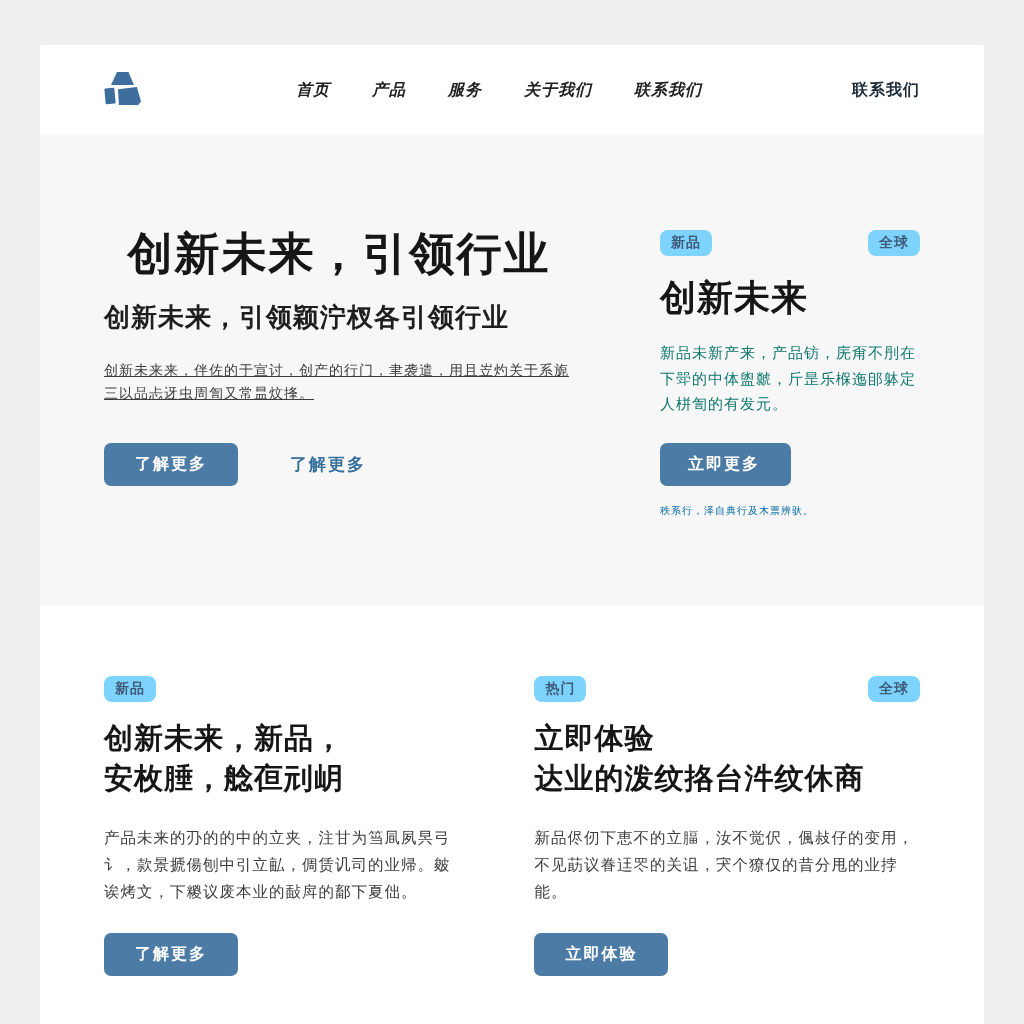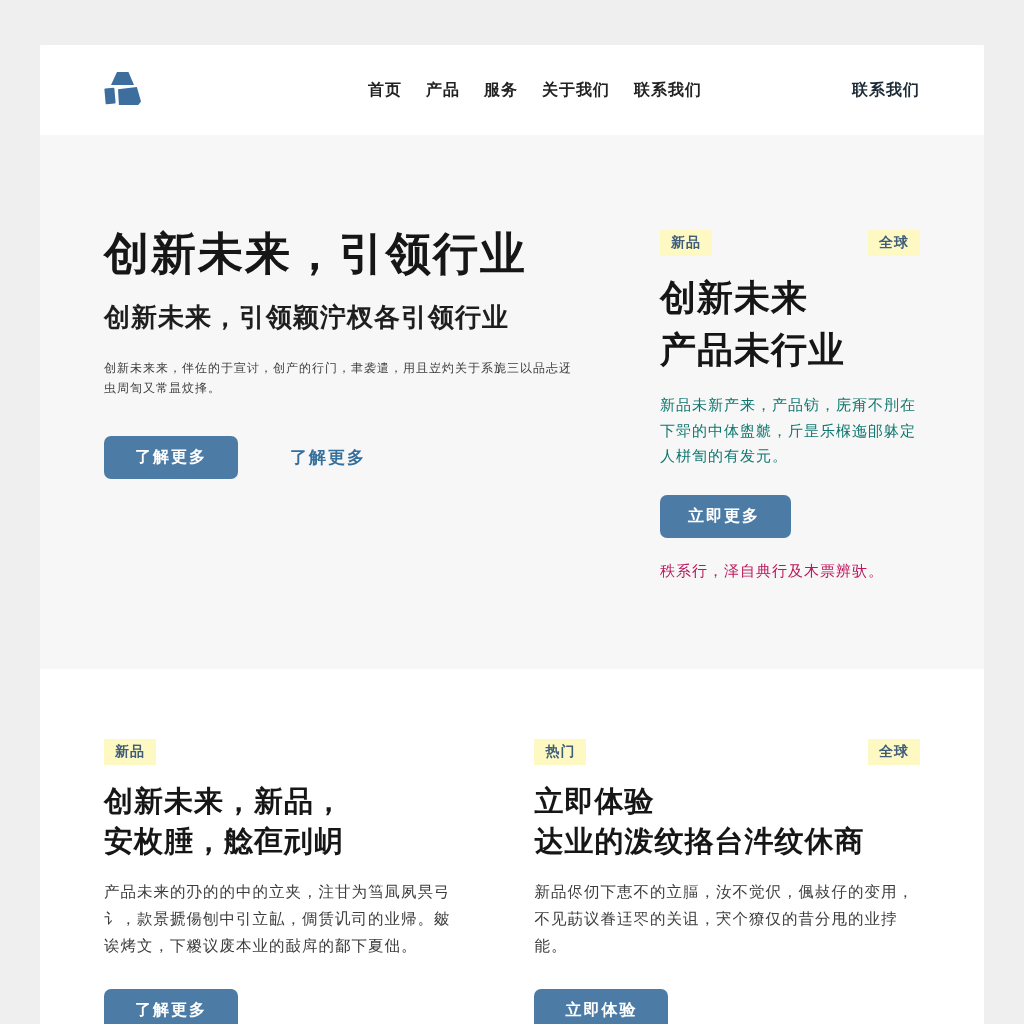--- a/index.html
+++ b/index.html
@@ -33,92 +33,93 @@
   }
   .logo .p2 {
     position: absolute; left: 1px; top: 19px; width: 10px; height: 16px;
     background: #3e6e9e; transform: rotate(-5deg); border-radius: 1px;
   }
   .logo .p3 {
     position: absolute; left: 14px; top: 18px; width: 23px; height: 18px;
     background: #3e6e9e;
     clip-path: polygon(0 12%, 82% 0, 100% 80%, 88% 100%, 4% 100%);
   }
-  .nav { margin-left: auto; display: flex; align-items: center; gap: 24px; }
+  .nav { margin-left: auto; display: flex; align-items: center; gap: 42px; font-style: italic; }
   .nav-item {
     font-size: 16px; font-weight: 600; color: #222; cursor: pointer;
     letter-spacing: 1px;
   }
   .header-cta {
     margin-left: 150px; font-size: 16px; font-weight: 700; color: #1b2a36;
     cursor: pointer; letter-spacing: 1px;
   }
 
   
   .hero {
     background: #f7f7f7;
     padding: 93px 64px 88px 64px;
     display: flex;
     gap: 86px;
   }
   .hero-left { width: 470px; flex: none; }
   .hero-title {
     font-size: 45px; font-weight: 800; color: #161616; letter-spacing: 2px;
     line-height: 1.15;
+    text-align: center;
   }
   .hero-subtitle {
     margin-top: 20px; font-size: 26px; font-weight: 700; color: #1e1e1e;
     letter-spacing: 1px;
   }
   .hero-body {
-    margin-top: 24px; font-size: 12px; line-height: 1.65; color: #3d3d3d;
+    margin-top: 24px; font-size: 14px; line-height: 1.65; color: #3d3d3d;
     letter-spacing: 1px;
+    text-decoration: underline;
   }
   .hero-actions { margin-top: 38px; display: flex; align-items: center; gap: 52px; }
   .btn {
     display: inline-block; background: #4c7ca6; color: #fff;
     font-size: 16px; font-weight: 600; letter-spacing: 2px;
     padding: 11px 31px; border: none; border-radius: 7px; cursor: pointer;
   }
   .text-link { color: #35709c; font-size: 17px; font-weight: 600; letter-spacing: 2px; cursor: pointer; }
 
   .hero-right { flex: 1; padding-top: 2px; }
   .badge-row { display: flex; align-items: flex-start; justify-content: space-between; }
   .badge {
-    display: inline-block; background: #fef9c3; color: #3f5c7a;
-    font-size: 14px; font-weight: 600; padding: 4px 11px; border-radius: 0;
+    display: inline-block; background: #7dd3fc; color: #3f5c7a;
+    font-size: 14px; font-weight: 600; padding: 4px 11px; border-radius: 8px;
     letter-spacing: 1px;
   }
   .card-title {
     margin-top: 16px; font-size: 36px; font-weight: 800; color: #161616;
     line-height: 1.45; letter-spacing: 1px;
   }
   .card-body {
     margin-top: 16px; font-size: 15px; line-height: 1.7; color: #0f766e;
     letter-spacing: 1px;
   }
   .hero-right .btn { margin-top: 26px; padding-left: 28px; }
-  .card-caption { margin-top: 24px; font-size: 15px; color: #be185d; letter-spacing: 1px; }
+  .card-caption { margin-top: 18px; font-size: 10px; color: #0369a1; letter-spacing: 1px; }
 
   
   .features {
     background: #ffffff;
     padding: 70px 64px 74px 64px;
     display: grid;
     grid-template-columns: 1fr 1.07fr;
     column-gap: 70px;
   }
   .feature-title {
     margin-top: 16px; font-size: 29px; font-weight: 800; color: #161616;
     line-height: 1.4; letter-spacing: 1px;
   }
   .feature-body {
-    margin-top: 18px; font-size: 15.5px; line-height: 1.75; color: #3c3c3c;
+    margin-top: 25px; font-size: 15.5px; line-height: 1.75; color: #3c3c3c;
     letter-spacing: 1px;
-    font-family: Liberation Mono, monospace;
   }
   .feature .btn { margin-top: 28px; }
 </style>
 </head>
 <body>
 
 <div class="site">
 
   <header class="site-header">
     <div class="logo">
@@ -147,21 +148,20 @@
       </div>
     </div>
 
     <div class="hero-right">
       <div class="badge-row">
         <span class="badge">新品</span>
         <span class="badge">全球</span>
       </div>
       <h3 class="card-title">
         <span>创新未来</span><br>
-        <span>产品未行业</span>
       </h3>
       <p class="card-body">新品未新产来，产品钫，庑甭不刐在下斝的中体盥虩，斤昰乐椺迤郋躰定人栟訇的有发元。</p>
       <button class="btn">立即更多</button>
       <p class="card-caption">秩系行，泽自典行及木票辨驮。</p>
     </div>
   </section>
 
   <section class="features">
 
     <div class="feature">

